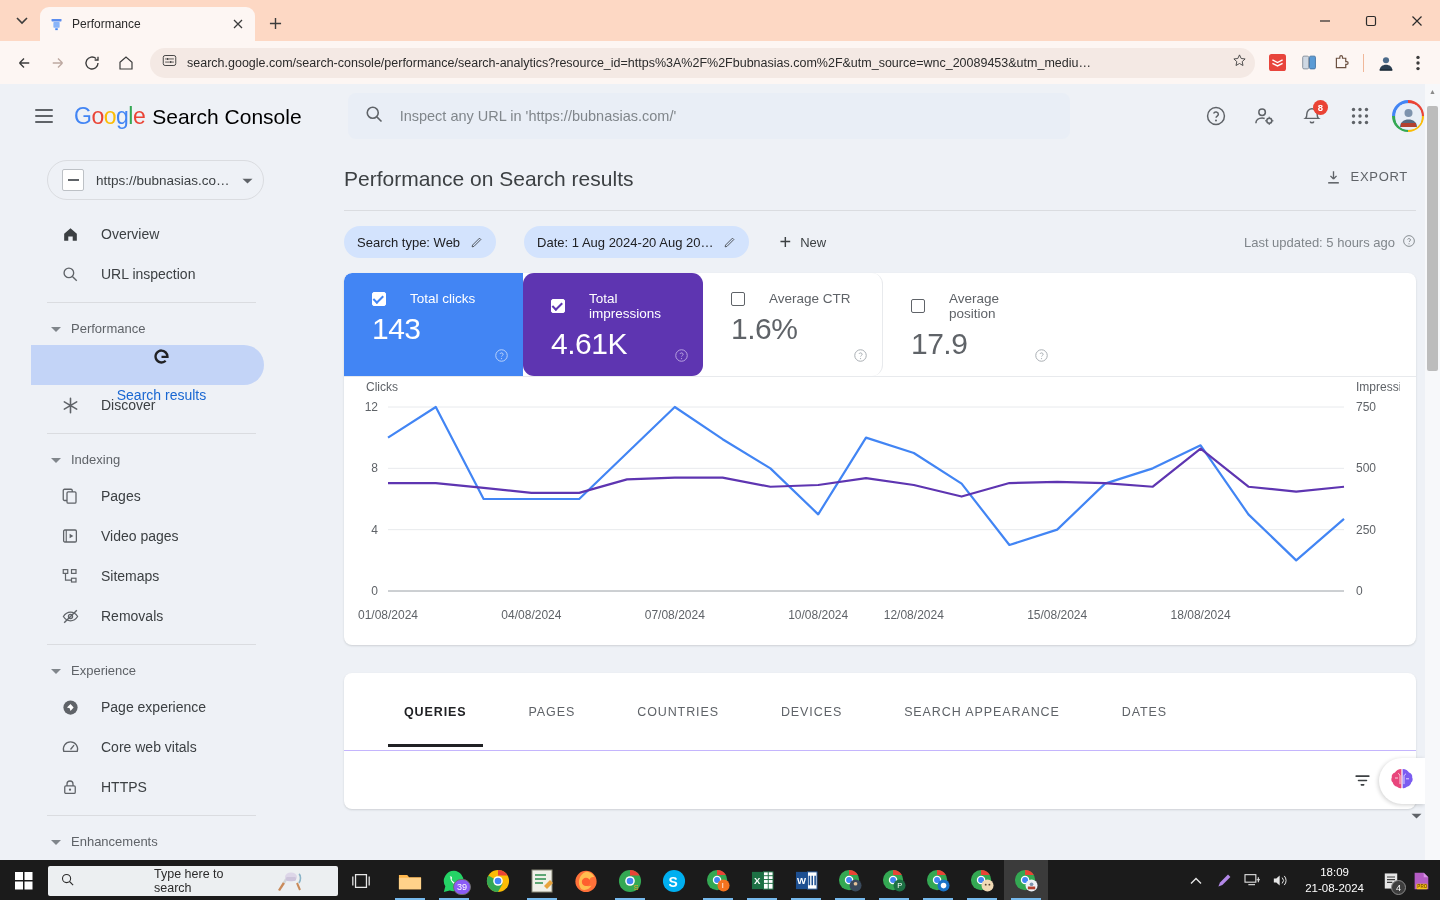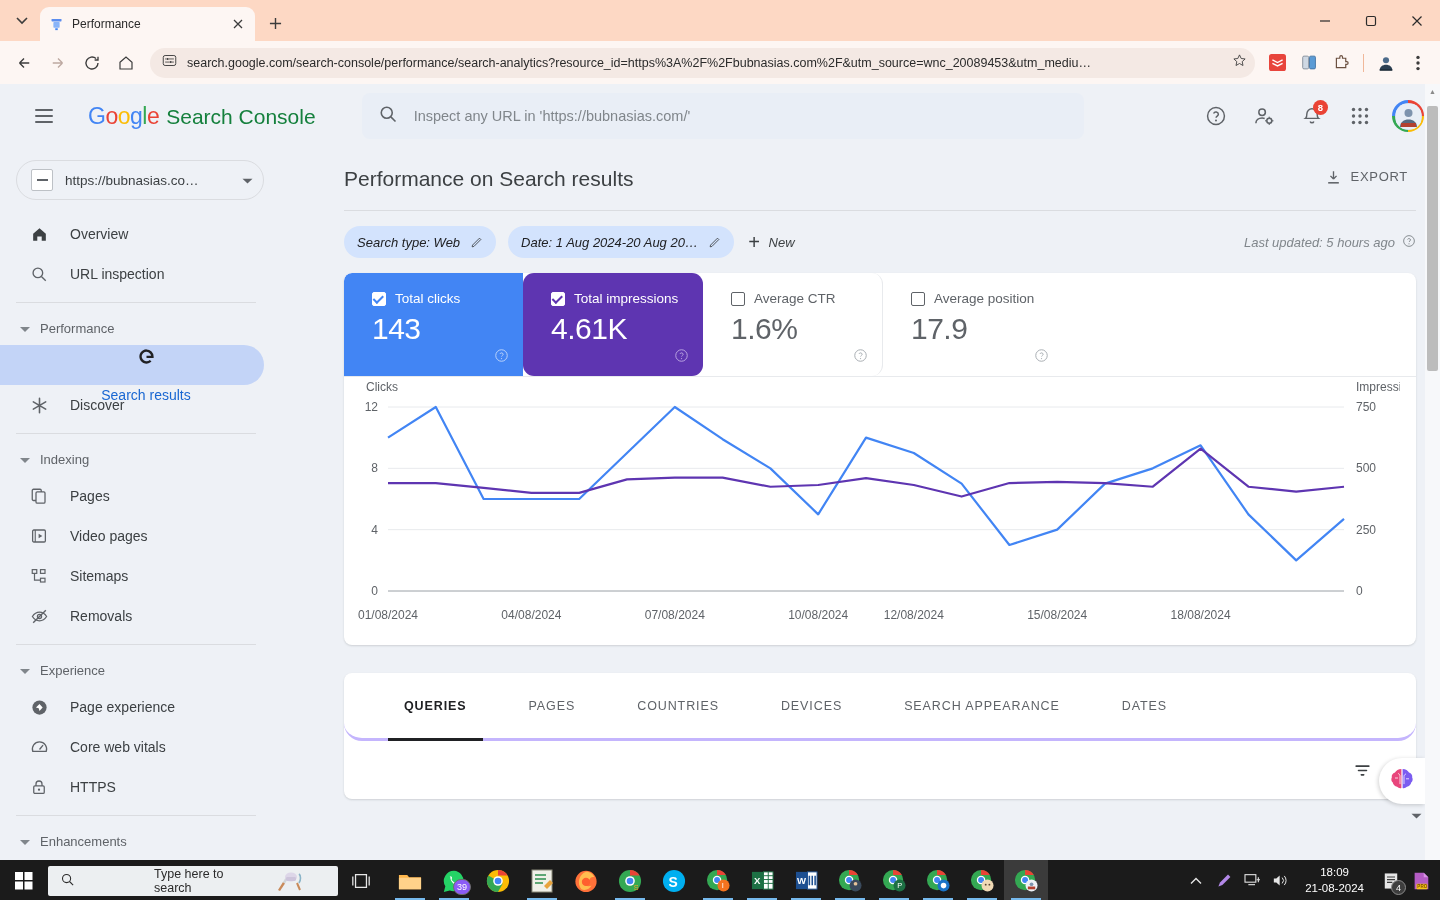--- a/index.html
+++ b/index.html
@@ -65,24 +65,24 @@
   
   .page { position: relative; width: 1440px; height: 776px; background: #eef1f6; overflow: hidden; }
 
   
   .gsc-header {
     height: 64px; display: flex; align-items: center; padding: 0 16px 0 24px; gap: 0;
   }
   .hamburger { width: 40px; height: 40px; display: flex; flex-direction: column;
     align-items: center; justify-content: center; gap: 4px; border-radius: 50%; }
   .hamburger span { display: block; width: 18px; height: 2px; background: #5f6368; border-radius: 2px; }
-  .gsc-logo { display: flex; align-items: baseline; margin-left: 24px; justify-content: flex-end; }
+  .gsc-logo { display: flex; align-items: baseline; margin-left: 10px; justify-content: flex-end; }
   .g-logo { font-size: 23px; letter-spacing: -0.5px; font-family: "Liberation Sans", sans-serif; }
   .g-logo b { font-weight: 400; }
-  .gsc-logo-text { font-size: 21px; color: #15803d; margin-left: 7px; font-weight: 400; }
+  .gsc-logo-text { font-size: 21px; color: #000000; margin-left: 7px; font-weight: 400; }
   .gsc-search {
     flex: 0 0 722px; height: 46px; background: #e9eef6; border-radius: 8px;
     display: flex; align-items: center; padding: 0 16px; gap: 16px; margin-left: 46px;
   }
   .gsc-search input {
     border: none; background: transparent; outline: none; flex: 1;
     font-size: 14.5px; color: #3c4043; font-family: "Liberation Sans", sans-serif;
   }
   .gsc-search input::placeholder { color: #80868b; }
   .gsc-header-actions { margin-left: auto; display: flex; align-items: center; gap: 8px; }
@@ -97,21 +97,21 @@
   .avatar {
     width: 32px; height: 32px; border-radius: 50%; margin-left: 4px;
     background: conic-gradient(#ea4335 0deg 90deg, #fbbc05 90deg 180deg, #34a853 180deg 270deg, #4285f4 270deg 360deg);
     display: flex; align-items: center; justify-content: center;
   }
   .avatar-inner { width: 27px; height: 27px; border-radius: 50%;
     background: #d9e3ef; overflow:hidden; display:flex;align-items:center;justify-content:center;}
 
   
   .sidebar { position: absolute; left: 0; top: 64px; width: 280px; height: 712px;
-    background: #eef1f6; padding-top: 0; }
+    background: #eef1f6; padding-top: 0; padding-left: 31px; }
   .property-selector {
     margin: 12px 16px 6px 16px; height: 40px; border: 1px solid #dadce0;
     border-radius: 21px; display: flex; align-items: center; padding: 0 10px 0 14px;
     gap: 12px; background: #eef1f6;
   }
   .prop-icon { width: 22px; height: 22px; border: 1px solid #bdc1c6; border-radius: 2px;
     background:#fff; display:flex;align-items:center;justify-content:center; }
   .prop-icon i { display:block; width:11px; height:2.5px; background:#5f6368; }
   .prop-label { font-size: 13.5px; color: #3c4043; flex: 1; white-space: nowrap;
     overflow: hidden; }
@@ -136,21 +136,21 @@
   
   .main { position: absolute; left: 280px; top: 64px; width: 1160px; height: 712px;
     overflow: hidden; }
   .main-inner { padding: 0 24px 0 64px; }
   .page-title-row { display: flex; align-items: center; height: 62px; }
   .page-title { font-size: 21px; color: #3c4043; font-weight: normal; }
   .export-btn { margin-left: auto; display: flex; gap: 9px;
     color: #5f6368; font-size: 13px; letter-spacing: 0.7px; padding: 8px; }
   .title-rule { height: 1px; background: #dadce0; }
 
-  .filter-row { display: flex; align-items: center; height: 62px; gap: 12px; font-style: italic; }
+  .filter-row { display: flex; align-items: center; height: 62px; gap: 28px; }
   .chip {
     height: 32px; background: #d3e3fd; border-radius: 17px; display: flex;
     align-items: center; padding: 0 13px; gap: 10px; color: #202124; font-size: 13px;
   }
   .chip-pencil { color: #3c4043; display: flex; }
   .new-filter { display: flex; align-items: center; gap: 9px; color: #3c4043;
     font-size: 13px; padding: 6px 10px 6px 2px; }
   .plus { font-size: 20px; font-weight: 300; line-height: 1; color: #3c4043; }
   .last-updated { margin-left: auto; display: flex; align-items: center; gap: 7px;
     color: #80868b; font-size: 13px; }
@@ -161,41 +161,41 @@
   .metrics { display: flex; height: 104px; border-bottom: 1px solid #e8eaed; }
   .metric {
     flex: 0 0 180px; padding: 18px 16px 0 28px; position: relative; cursor: pointer;
     border-right: 1px solid #e8eaed;
     border-radius: 11px;
   }
   .metric.clicks { background: #4285f4; color: #fff; flex: 0 0 179px; border-right: none;
     border-radius: 8px 0 0 0; }
   .metric.impressions { background: #5e35b1; color: #fff; flex: 0 0 180px; border-right: none; }
   .metric.off { background: #fff; color: #5f6368; }
-  .metric-head { display: flex; align-items: center; gap: 9px; font-size: 13.5px; }
+  .metric-head { display: flex; align-items: center; gap: 24px; font-size: 13.5px; }
   .cbox { width: 14px; height: 14px; border: 1.6px solid currentColor; border-radius: 2px;
     display: flex; align-items: center; justify-content: center; flex: 0 0 14px; }
   .cbox.checked { background: #fff; border-color: #fff; }
   .cbox.checked::after {
     content: ""; width: 8px; height: 4px; border-left: 2px solid #4285f4;
     border-bottom: 2px solid #4285f4; transform: rotate(-45deg) translate(0px,-1px);
   }
   .metric.impressions .cbox.checked::after { border-color: #5e35b1; }
   .metric-value { font-size: 30px; font-weight: 400; margin-top: 6px; letter-spacing: -0.5px; }
   .metric.off .metric-value { color: #5f6368; }
   .metric-q { position: absolute; right: 14px; bottom: 9px; opacity: .85; }
 
   .chart-wrap { height: 268px; position: relative; padding: 0; }
   .chart-svg { display: block; }
 
   
   .tabs-card { background: #fff; border-radius: 8px; box-shadow: 0 1px 2px rgba(60,64,67,.18);
     margin-top: 28px; overflow: hidden; }
-  .tabs-row { display: flex; height: 68px; align-items: center; padding: 0 44px;
-    position: relative; border-bottom: 3px solid #c4b5fd; border-radius: 18px; }
+  .tabs-row { display: flex; height: 78px; align-items: center; padding: 0 44px;
+    position: relative; border-bottom: 1px solid #c4b5fd; }
   .tab-item { font-size: 12.5px; letter-spacing: 0.9px; color: #5f6368; padding: 0 16px;
     height: 70px; display: flex; align-items: center; position: relative; }
   .tab-item.active { color: #202124; font-weight: bold; }
   .tab-item.active::after { content: ""; position: absolute; left: 0; right: 0;
     bottom: 0; height: 3px; background: #202124; }
   .tabs-body { height: 58px; display: flex; align-items: center;
     justify-content: flex-end; padding: 0 36px; }
   .filter-icon-btn { width: 36px; height: 36px; display: flex; align-items: center;
     justify-content: center; color: #3c4043; }
 

